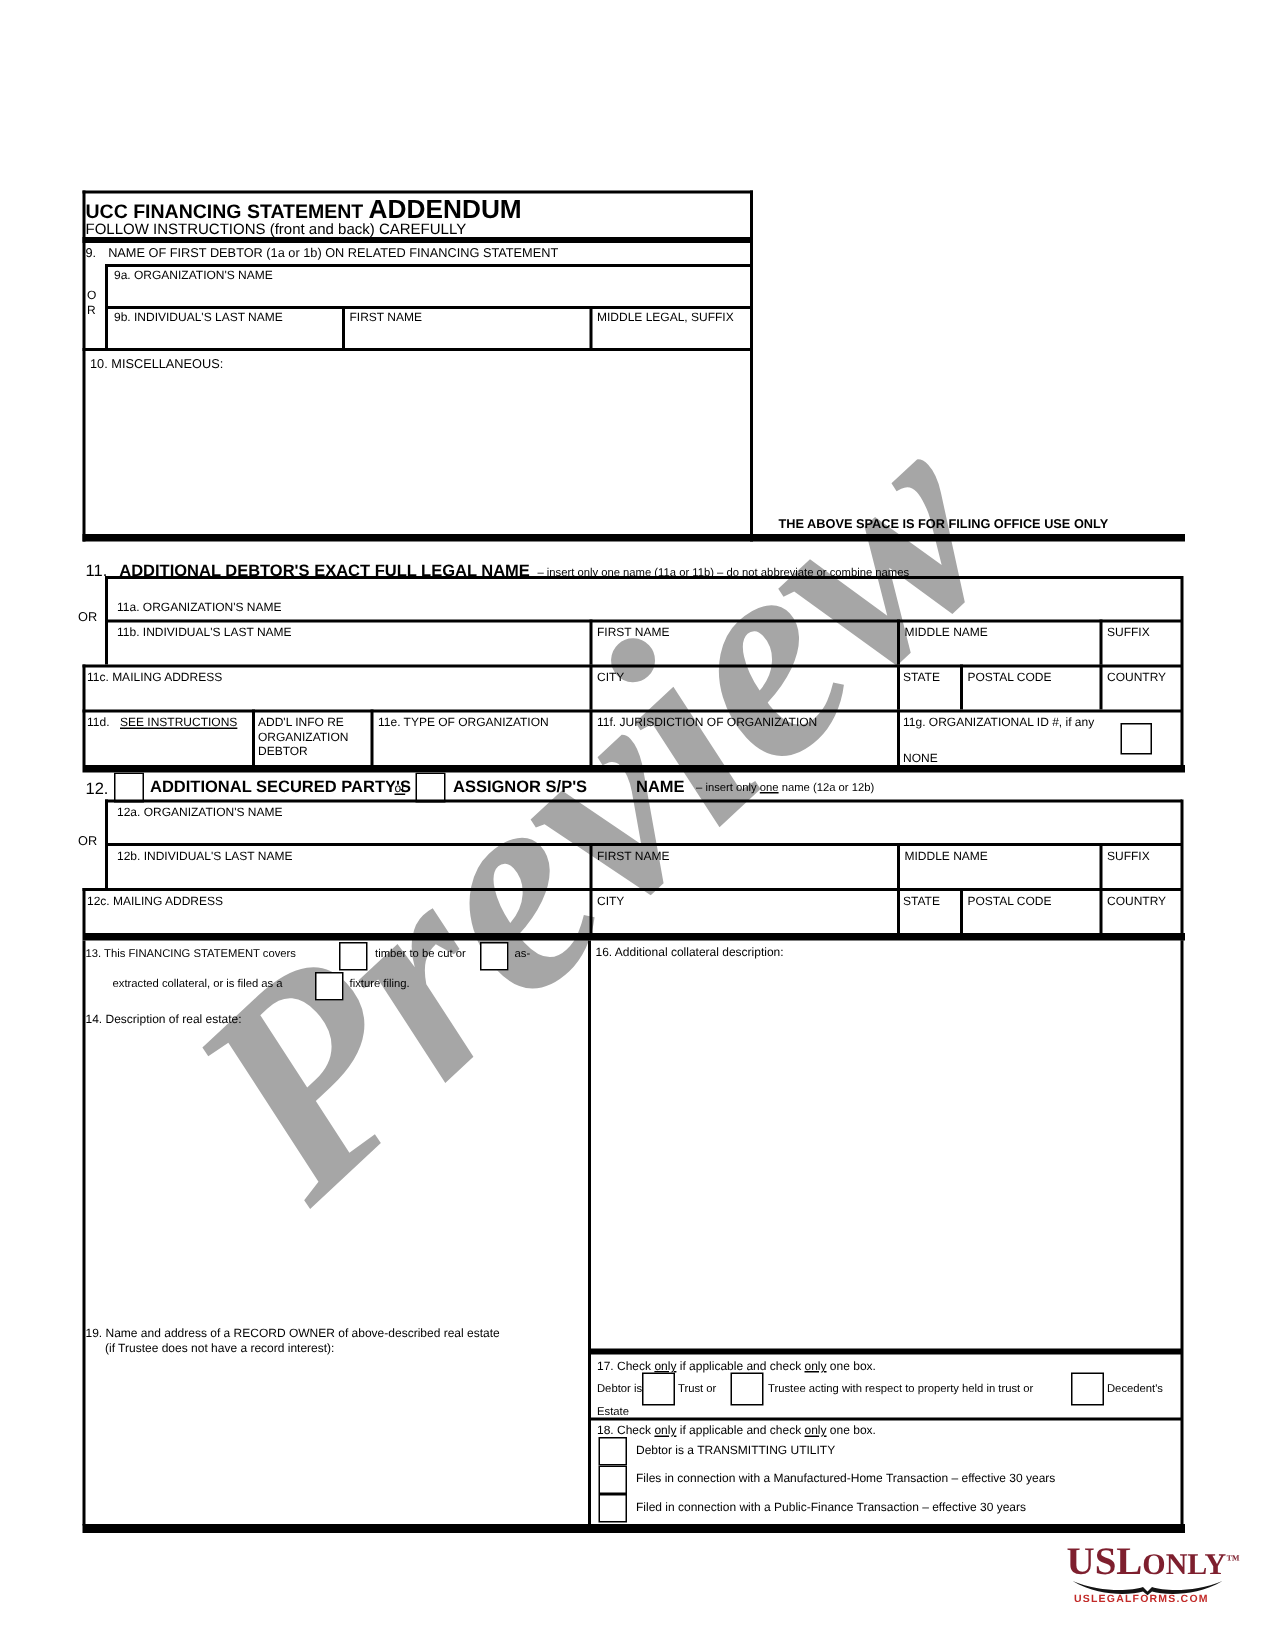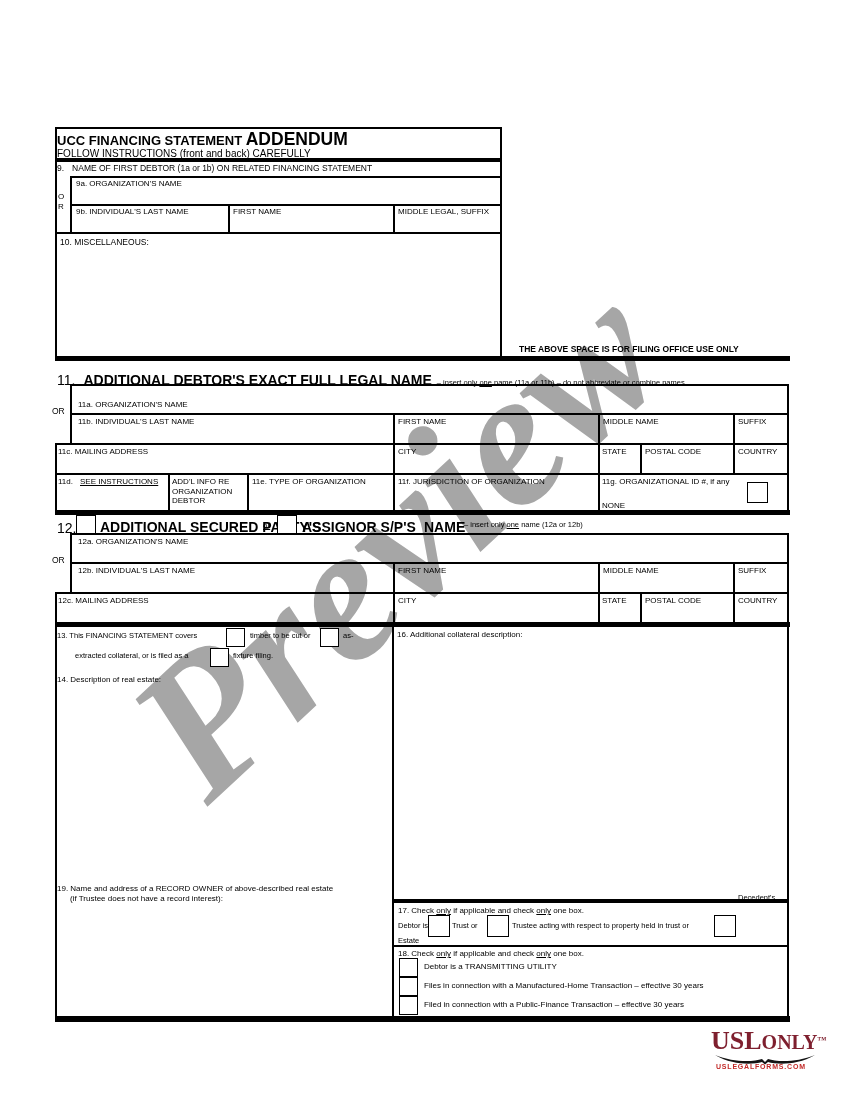--- a/index.html
+++ b/index.html
@@ -7,21 +7,21 @@
         font-family:"Liberation Sans",sans-serif;color:#000;}
   .t{position:absolute;white-space:nowrap;line-height:1.15;}
   .b{font-weight:bold;}
   .u{text-decoration:underline;}
   .ml{white-space:pre-line;line-height:1.2;}
   .hl{position:absolute;background:#000;height:1.5px;}
   .vl{position:absolute;background:#000;width:1.5px;}
   .bar{position:absolute;background:#000;}
   .cb{position:absolute;background:#fff;border:1.7px solid #000;}
   .fld{position:absolute;}
-  .f75{font-size:7.5px;} .f8{font-size:8px;} .f85{font-size:8.5px;} .f9{font-size:14px;} .f10{font-size:10px;}
+  .f75{font-size:7.5px;} .f8{font-size:8px;} .f85{font-size:8.5px;} .f9{font-size:11px;} .f10{font-size:10px;}
   .watermark{position:absolute;left:15px;top:425px;width:780px;height:250px;
      text-align:center;transform:rotate(-43deg);transform-origin:center;
      font-family:"Liberation Serif",serif;font-style:italic;font-weight:bold;
      font-size:195px;color:#a6a6a6;z-index:0;}
   .logo-brand{position:absolute;left:711px;top:1026px;font-family:"Liberation Serif",serif;
      font-weight:bold;color:#7e1f2e;white-space:nowrap;}
   .logo-site{position:absolute;left:716px;top:1063px;font-size:7px;font-weight:bold;
      letter-spacing:0.8px;color:#c22a28;white-space:nowrap;}
 </style>
 </head>
@@ -187,21 +187,21 @@
   <div class="fld" style="left:397px;top:642px;width:386px;height:252px"></div>
 
   <div class="bar" style="left:392px;top:899px;width:396px;height:4px"></div>
   <div class="t f8" style="left:398px;top:906px"><span>17.  Check </span><span class="u">only</span><span> if applicable and check </span><span class="u">only</span><span> one box.</span></div>
   <div class="t f75" style="left:398px;top:922px">Debtor is a</div>
   <div class="cb" style="left:428px;top:915px;width:20px;height:20px"></div>
   <div class="t f75" style="left:452px;top:922px">Trust or</div>
   <div class="cb" style="left:487px;top:915px;width:20px;height:20px"></div>
   <div class="t f75" style="left:512px;top:922px">Trustee acting with respect to property held in trust or</div>
   <div class="cb" style="left:714px;top:915px;width:20px;height:20px"></div>
-  <div class="t f75" style="left:738px;top:894px">Decedent's</div>
+  <div class="t f75" style="left:738px;top:922px">Decedent's</div>
   <div class="t f75" style="left:398px;top:937px">Estate</div>
   <div class="hl" style="left:392px;top:945px;width:396px"></div>
 
   <div class="t f8" style="left:398px;top:949px"><span>18.  Check </span><span class="u">only</span><span> if applicable and check </span><span class="u">only</span><span> one box.</span></div>
   <div class="cb" style="left:399px;top:958px;width:17px;height:17px"></div>
   <div class="t f8" style="left:424px;top:962px">Debtor is a TRANSMITTING UTILITY</div>
   <div class="cb" style="left:399px;top:977px;width:17px;height:17px"></div>
   <div class="t f8" style="left:424px;top:981px">Files in connection with a Manufactured-Home Transaction – effective 30 years</div>
   <div class="cb" style="left:399px;top:996px;width:17px;height:17px"></div>
   <div class="t f8" style="left:424px;top:1000px">Filed in connection with a Public-Finance Transaction – effective 30 years</div>

